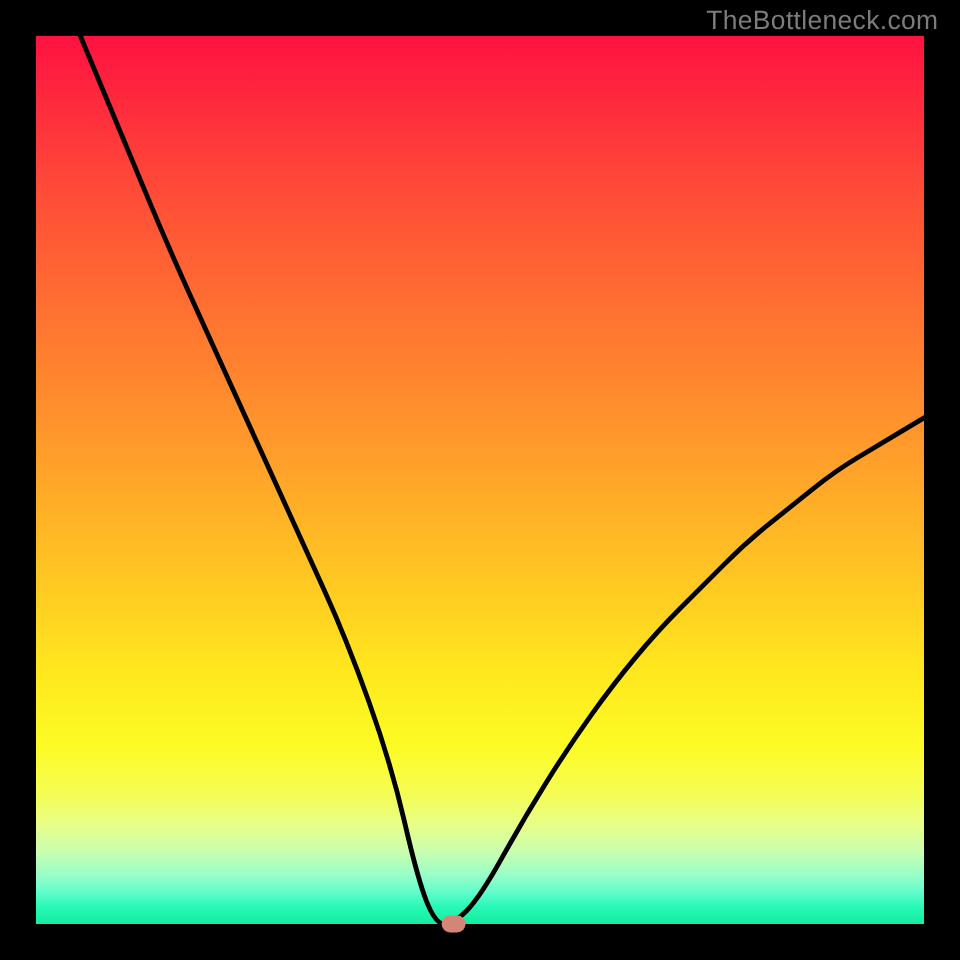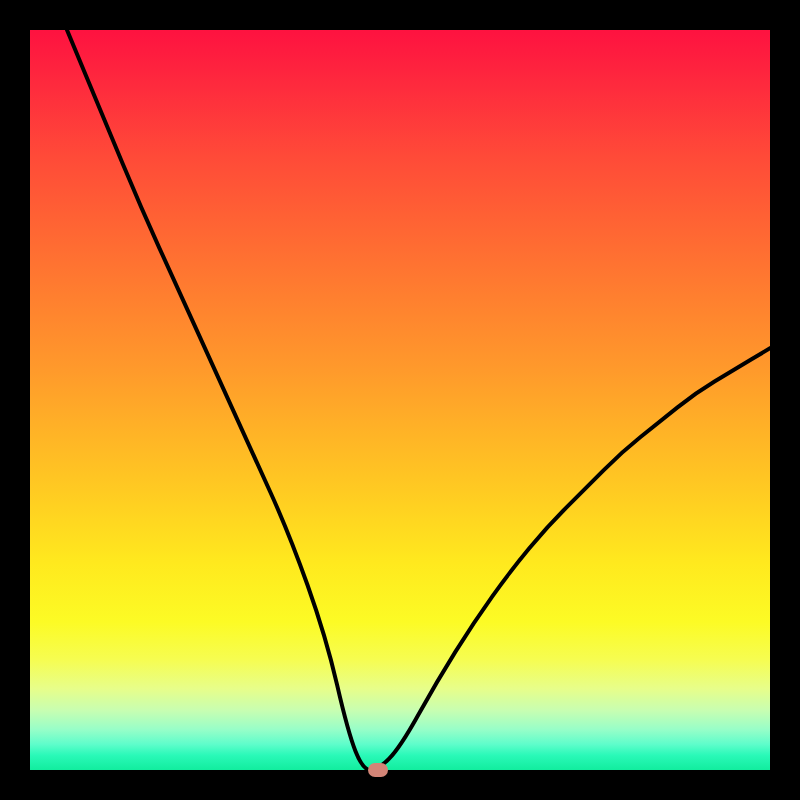--- a/index.html
+++ b/index.html
@@ -68,19 +68,20 @@
     height: 14px;
     border-radius: 7px;
     background: #d38577;
     transform: translate(-50%, -50%);
   }
 </style>
 </head>
 <body>
 
 <div class="frame">
+  <div class="watermark">TheBottleneck.com</div>
   <div class="plot">
     <svg class="curve" viewBox="0 0 740 740" preserveAspectRatio="none">
       <path id="curve-path" d="M 37.0 0.0 Q 37.0 0.0 55.5 44.4 Q 74.0 88.8 92.5 133.2 Q 111.0 177.6 129.5 218.3 Q 148.0 259.0 166.5 299.7 Q 185.0 340.4 203.5 381.1 Q 222.0 421.8 240.5 462.5 Q 259.0 503.2 277.5 555.0 Q 296.0 606.8 307.1 654.9 Q 318.2 703.0 325.6 721.5 Q 333.0 740.0 340.4 740.0 Q 347.8 740.0 358.9 728.9 Q 370.0 717.8 388.5 684.5 Q 407.0 651.2 425.5 621.6 Q 444.0 592.0 462.5 566.1 Q 481.0 540.2 499.5 518.0 Q 518.0 495.8 536.5 477.3 Q 555.0 458.8 573.5 440.3 Q 592.0 421.8 610.5 407.0 Q 629.0 392.2 647.5 377.4 Q 666.0 362.6 684.5 351.5 Q 703.0 340.4 721.5 329.3 T 740.0 318.2" fill="none" stroke="#000000" stroke-width="4" stroke-linejoin="round" stroke-linecap="round"></path>
     </svg>
     <div class="marker" id="opt-marker" style="left: 347.8px; top: 740px; background: rgb(211, 133, 119);"></div>
   </div>
 </div>
 
 </body></html>

